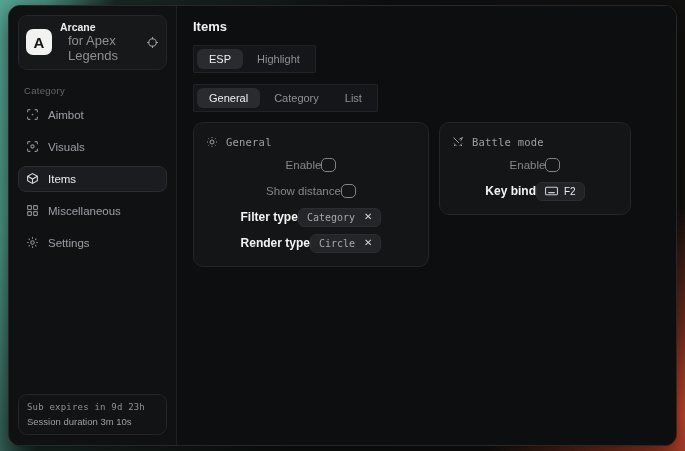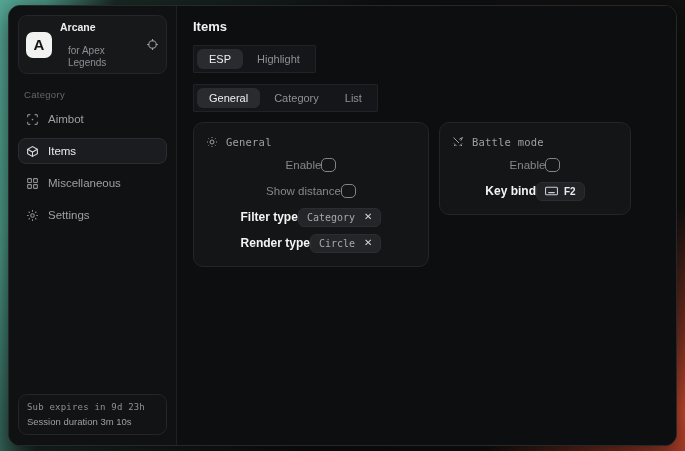--- a/index.html
+++ b/index.html
@@ -27,21 +27,21 @@
     background:#17181a; border:1px solid #242629; border-radius:9px;
     padding:5px 7px; display:flex; align-items:center; gap:8px;
   }
   .logo {
     width:26px; height:26px; border-radius:7px; background:#f2f2f0;
     color:#141414; font-weight:bold; font-size:15px;
     display:flex; align-items:center; justify-content:center; flex:0 0 26px;
   }
   .brand-text { flex:1; line-height:1.15; }
   .brand-name { color:#eceef0; font-size:10.5px; font-weight:bold; }
-  .brand-sub { color:#8b9095; font-size:10px; margin-top:12px;padding-left:8px; }
+  .brand-sub { color:#8b9095; font-size:13px; margin-top:1px;padding-left:8px; }
   .brand-action { color:#9aa0a5; display:flex; align-items:center; }
   .section-label { color:#63686c; font-size:9.5px; margin:15px 0 6px 6px; letter-spacing:.3px; }
   .nav { display:flex; flex-direction:column; gap:6px; }
   .nav-item {
     display:flex; align-items:center; gap:9px; height:26px; padding:0 7px;
     border-radius:8px; border:1px solid transparent; color:#9aa0a5;
     font-size:11.5px; cursor:pointer;
   }
   .nav-item .nicon { display:flex; align-items:center; color:#8b9095; }
   .nav-item.active { background:#1b1c1f; border-color:#2a2c30; color:#e9ebed; }
@@ -85,21 +85,21 @@
   .chip {
     display:inline-flex; align-items:center; gap:9px; background:#232528;
     border:1px solid #2b2d31; border-radius:6px; padding:3px 8px; cursor:pointer;
   }
   .chip-value { font-family:"DejaVu Sans Mono", monospace; color:#a4a9ad; font-size:10px; }
   .chip-x { color:#d4d7d9; font-size:10px; line-height:1; cursor:pointer; }
   .keybadge {
     display:inline-flex; align-items:center; gap:6px; background:#212326;
     border:1px solid #2b2d31; border-radius:6px; padding:3px 8px; cursor:pointer;
   }
-  .keybadge .klabel { color:#e9ebed; font-size:10px; font-weight:bold; }
+  .keybadge .klabel { color:#e9ebed; font-size:10px; font-weight:normal; }
   .keybadge .kicon { display:flex; color:#c9cdd0; }
   svg { display:block; }
 </style>
 </head>
 <body>
 
 <div class="window">
 
   <div class="sidebar">
 
@@ -124,20 +124,29 @@
       <div class="nav-item">
         <span class="nicon">
           <svg width="13" height="13" viewBox="0 0 24 24" fill="none" stroke="currentColor" stroke-width="2">
             <path d="M3 8V5a2 2 0 0 1 2-2h3M16 3h3a2 2 0 0 1 2 2v3M21 16v3a2 2 0 0 1-2 2h-3M8 21H5a2 2 0 0 1-2-2v-3"></path>
             <circle cx="12" cy="12" r="1.6" fill="currentColor" stroke="none"></circle>
           </svg>
         </span>
         <span class="nlabel">Aimbot</span>
       </div>
 
+      <div class="nav-item">
+        <span class="nicon">
+          <svg width="13" height="13" viewBox="0 0 24 24" fill="none" stroke="currentColor" stroke-width="2">
+            <path d="M3 8V5a2 2 0 0 1 2-2h3M16 3h3a2 2 0 0 1 2 2v3M21 16v3a2 2 0 0 1-2 2h-3M8 21H5a2 2 0 0 1-2-2v-3"></path>
+            <circle cx="12" cy="12" r="3"></circle>
+          </svg>
+        </span>
+        <span class="nlabel">Visuals</span>
+      </div>
 
       <div class="nav-item active">
         <span class="nicon">
           <svg width="13" height="13" viewBox="0 0 24 24" fill="none" stroke="currentColor" stroke-width="2">
             <path d="M21 8 12 3 3 8v8l9 5 9-5z"></path>
               <path d="M3 8l9 5 9-5M12 13v8"></path>
           </svg>
         </span>
         <span class="nlabel">Items</span>
       </div>

